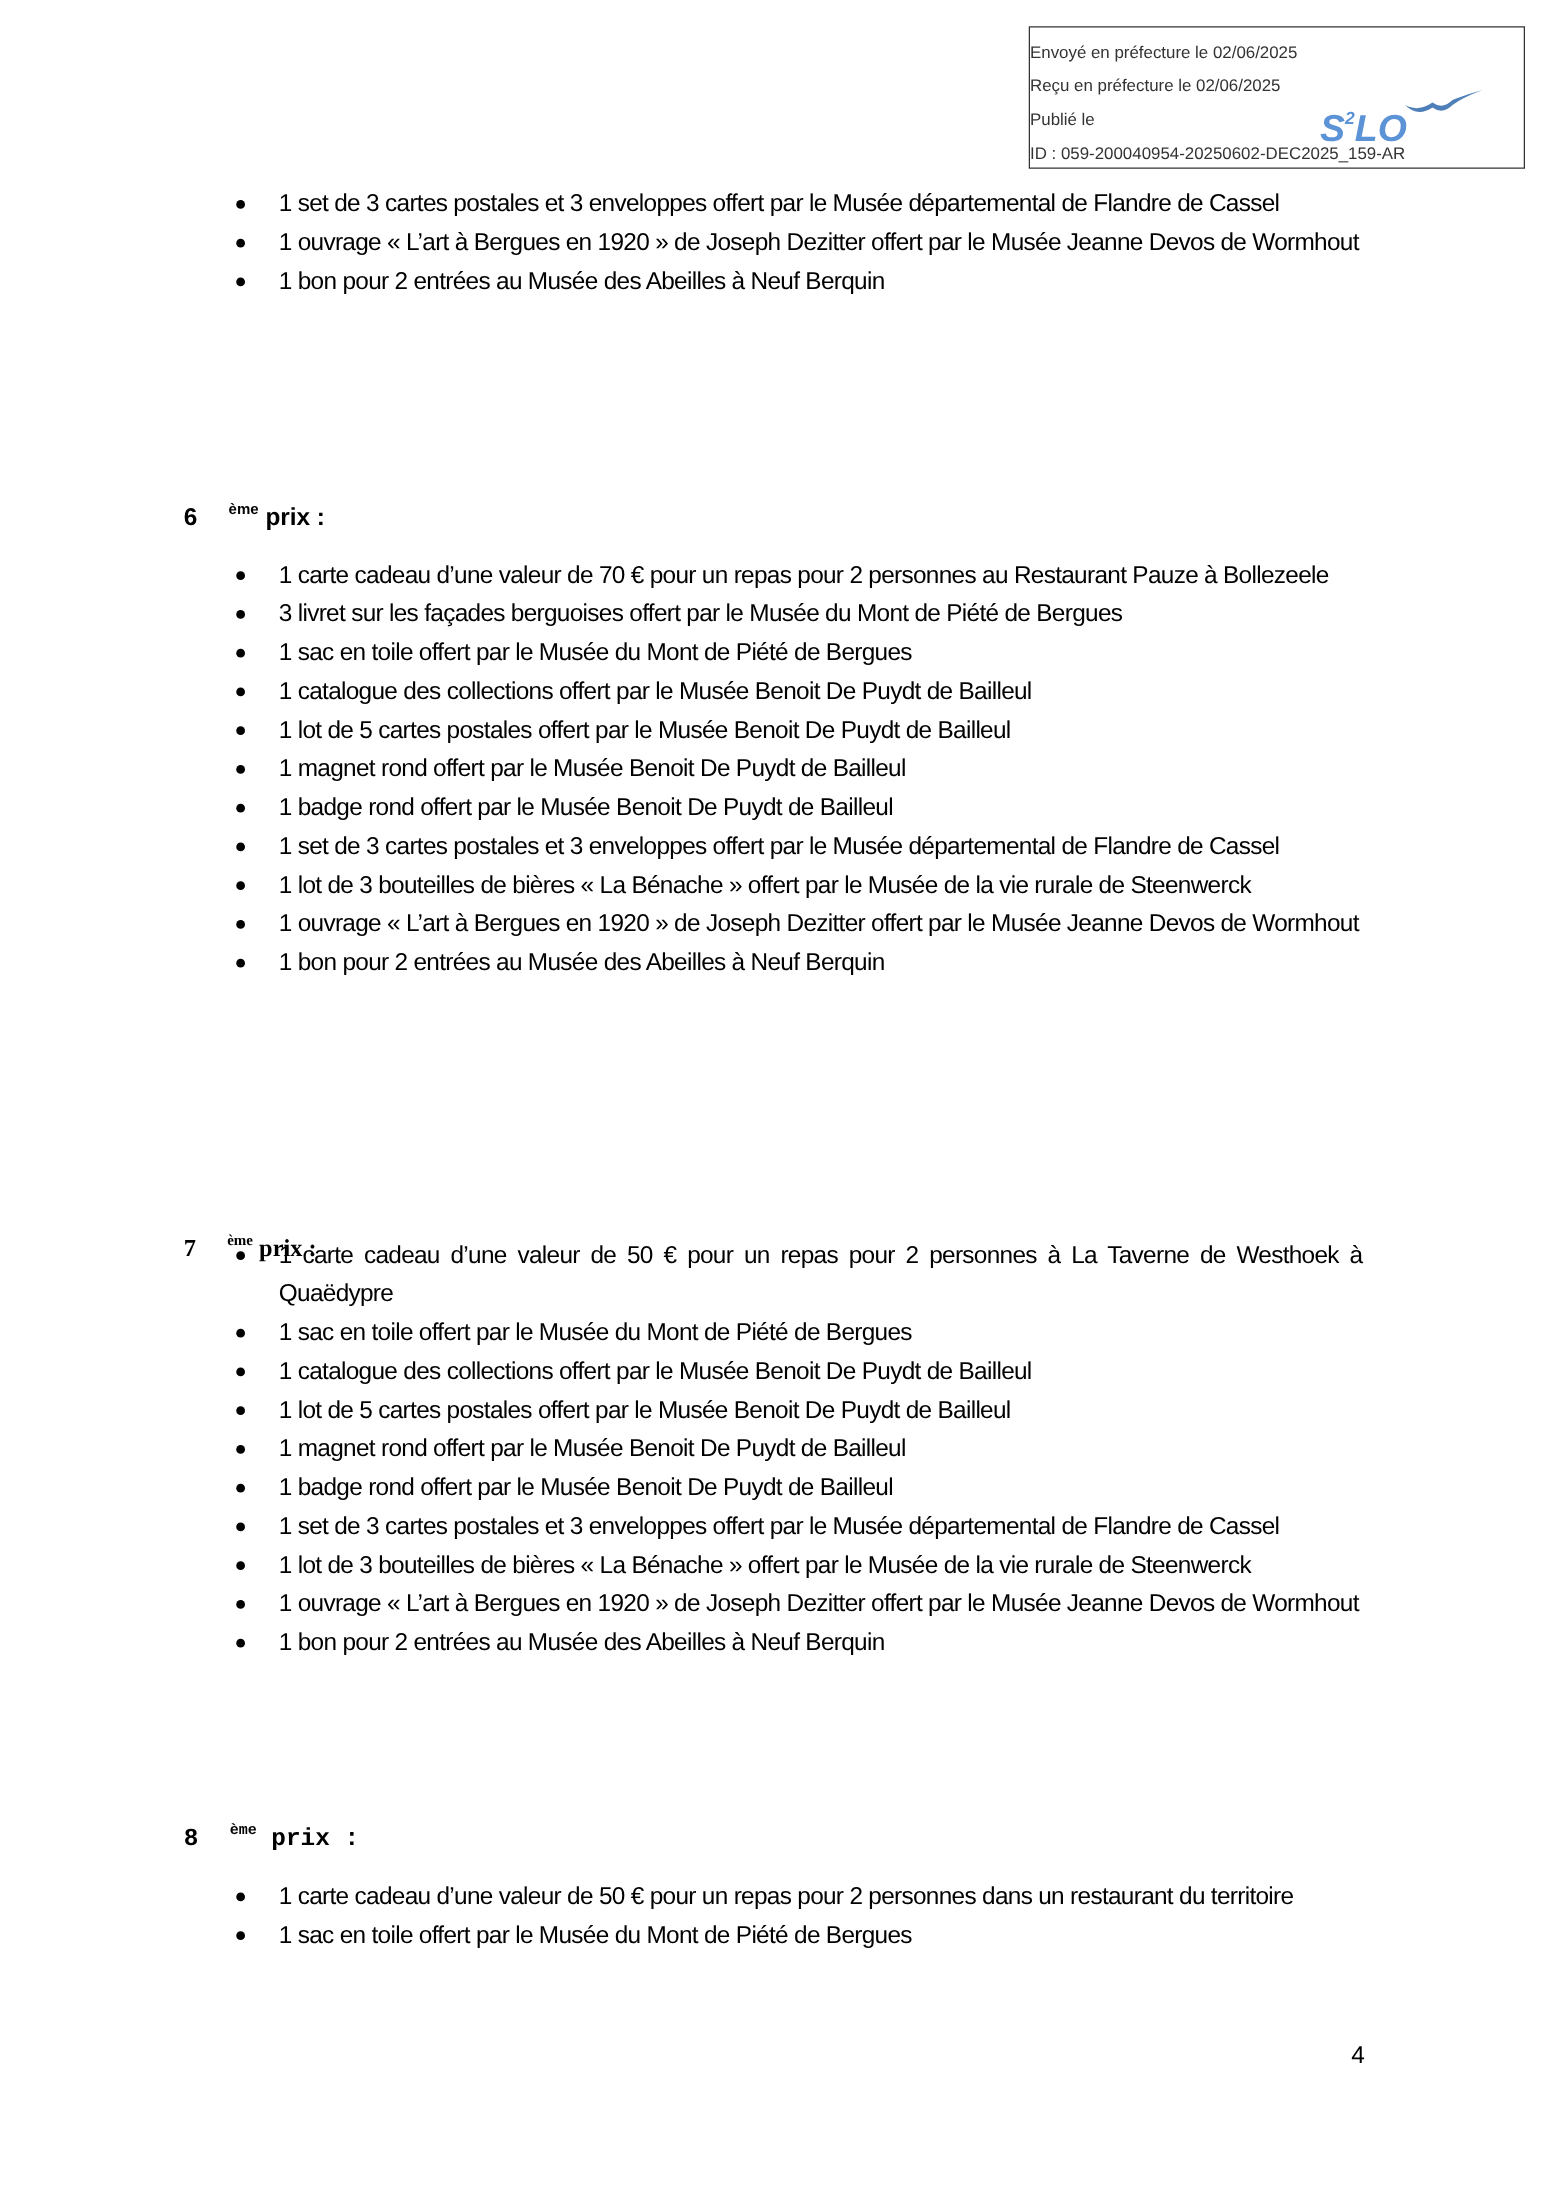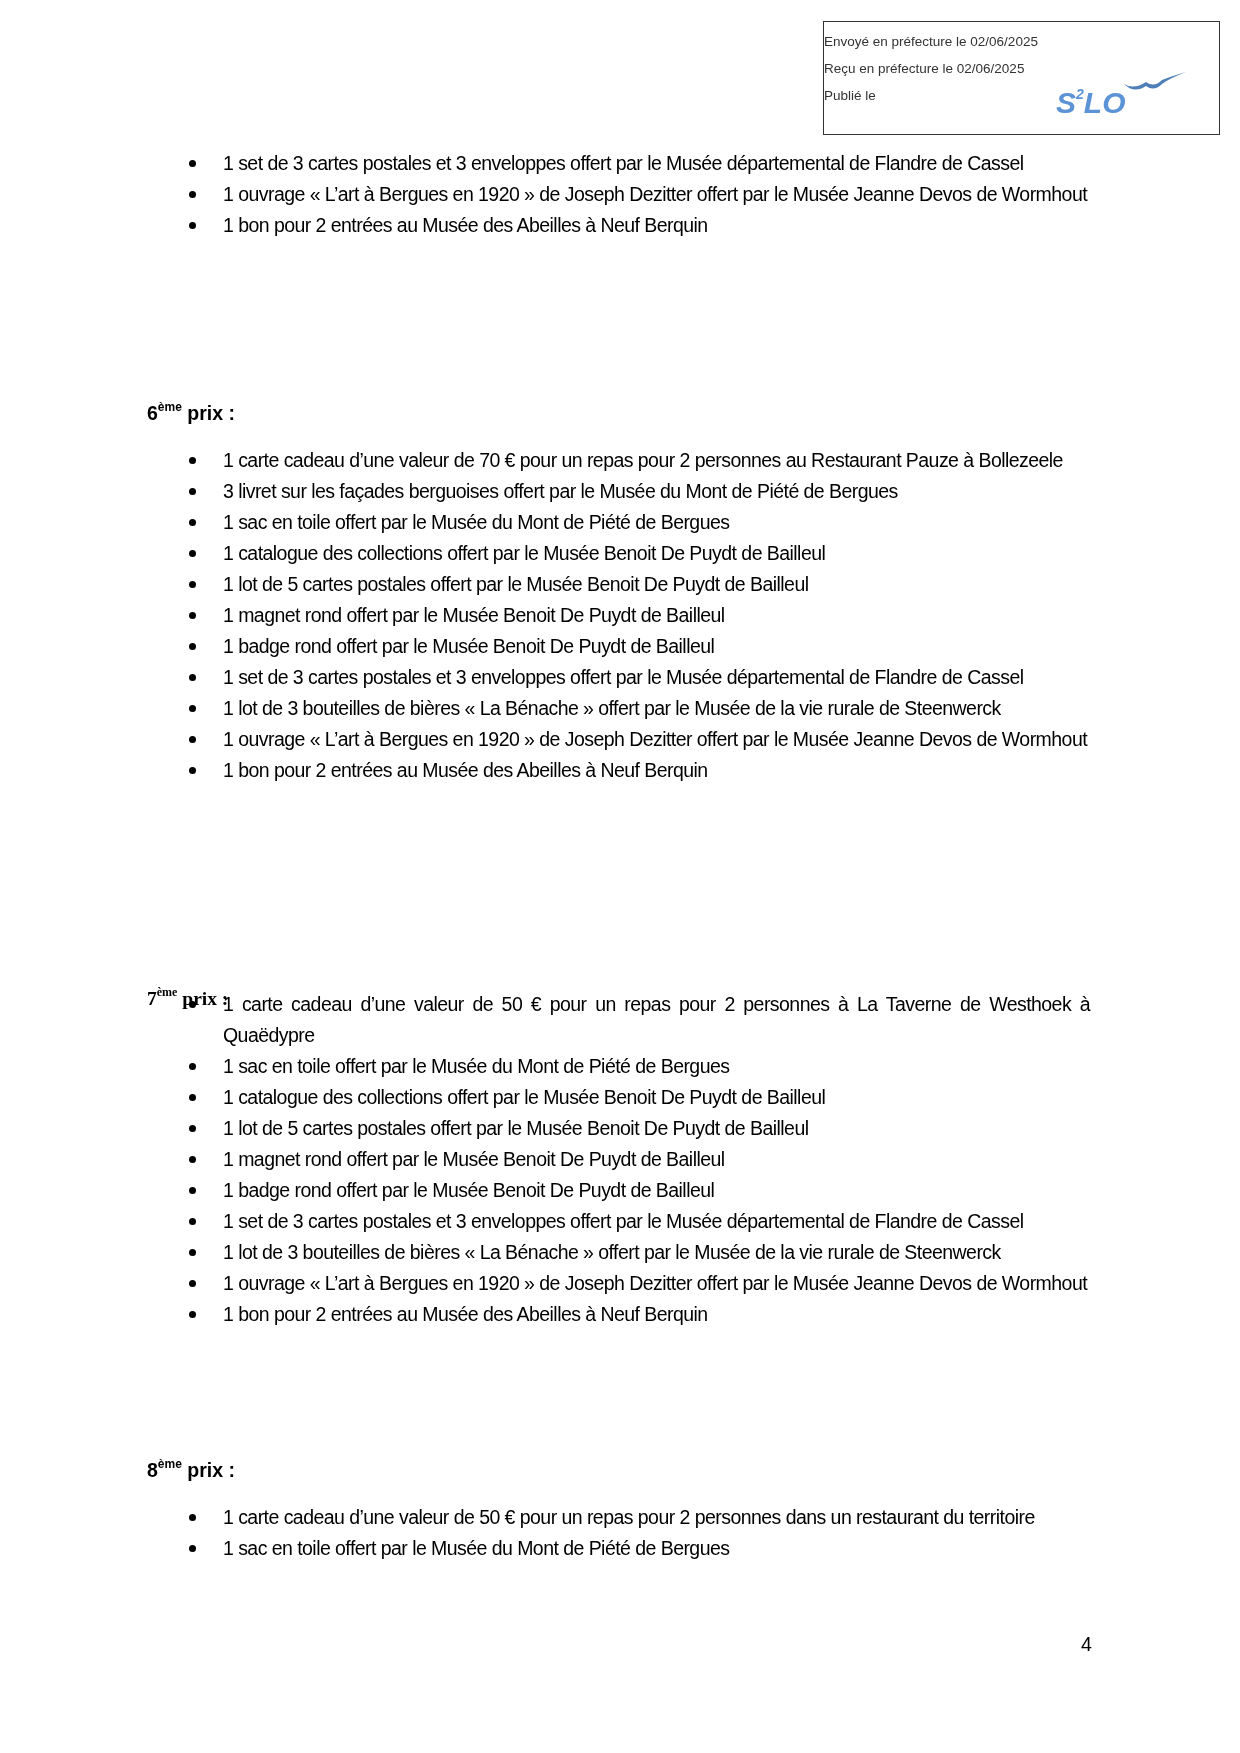--- a/index.html
+++ b/index.html
@@ -10,35 +10,36 @@
            font-family: "Liberation Sans", sans-serif; font-size: 13.5px; color: #333; }
   .stamp .line { height: 27px; line-height: 27px; white-space: nowrap; }
   .logo { position: absolute; left: 232px; top: 40px; width: 130px; height: 40px; }
   .logo .s2lo { font-family: "Liberation Sans", sans-serif; font-weight: bold; font-style: italic;
                 font-size: 30px; color: #5b93d6; letter-spacing: 0px; position: absolute; left: 0; top: 12px; line-height: 40px; }
   .logo .s2lo sup { font-size: 14px; vertical-align: 14px; color: #5b93d6; }
   .logo svg { position: absolute; left: 68px; top: 8px; }
   .content { position: absolute; left: 0; top: 0; width: 1240px;
              font-family: "Liberation Sans", sans-serif; font-size: 19.5px; color: #000; }
   .section-title { position: absolute; left: 147px; font-weight: bold; font-size: 19.5px; }
-  .section-title sup { font-size: 12px; vertical-align: 9px; font-weight: bold; }
+  .section-title sup { font-size: 12px; vertical-align: 9px; font-weight: bold; margin-left: 25px; }
   ul.items { position: absolute; left: 0; margin: 0; padding: 0; list-style: none; width: 1240px; }
   ul.items li { position: relative; padding-left: 223px; width: 867px; line-height: 31px;
                 text-align: justify; text-align-last: left; letter-spacing: -0.55px; word-spacing: 0px; }
   ul.items li::before { content: ""; position: absolute; left: 189px; top: 12px; width: 7px; height: 7px;
                         background: #000; border-radius: 50%; }
   .page-number { position: absolute; left: 1081px; top: 1633px; font-size: 19.5px; }
 </style>
 </head>
 <body>
 
 <div class="stamp">
   <div class="line">Envoyé en préfecture le 02/06/2025</div>
   <div class="line">Reçu en préfecture le 02/06/2025</div>
   <div class="line">Publié le</div>
+  <div class="line">ID : 059-200040954-20250602-DEC2025_159-AR</div>
   <div class="logo">
     <span class="s2lo"><span>S</span><sup>2</sup><span>LO</span></span>
     <svg width="62" height="22" viewBox="0 0 62 22">
       <path d="M0 14 Q10 20 22 12 Q30 18 38 10 Q48 6 62 2 Q46 8 38 14 Q30 22 22 16 Q10 24 0 14 Z" fill="#4f7fb8"></path>
     </svg>
   </div>
 </div>
 
 <div class="content">
 
@@ -70,20 +71,20 @@
     <li>1 catalogue des collections offert par le Musée Benoit De Puydt de Bailleul</li>
     <li>1 lot de 5 cartes postales offert par le Musée Benoit De Puydt de Bailleul</li>
     <li>1 magnet rond offert par le Musée Benoit De Puydt de Bailleul</li>
     <li>1 badge rond offert par le Musée Benoit De Puydt de Bailleul</li>
     <li>1 set de 3 cartes postales et 3 enveloppes offert par le Musée départemental de Flandre de Cassel</li>
     <li>1 lot de 3 bouteilles de bières « La Bénache » offert par le Musée de la vie rurale de Steenwerck</li>
     <li>1 ouvrage « L’art à Bergues en 1920 » de Joseph Dezitter offert par le Musée Jeanne Devos de Wormhout</li>
     <li>1 bon pour 2 entrées au Musée des Abeilles à Neuf Berquin</li>
   </ul>
 
-  <div class="section-title" style="top:1457px;"><span>8</span><sup>ème</sup><span> prix :</span></div>
+  <div class="section-title" style="top:1457px;font-family:Liberation Mono, monospace;"><span>8</span><sup>ème</sup><span> prix :</span></div>
   <ul class="items" style="top:1502px;">
     <li>1 carte cadeau d’une valeur de 50 € pour un repas pour 2 personnes dans un restaurant du territoire</li>
     <li>1 sac en toile offert par le Musée du Mont de Piété de Bergues</li>
   </ul>
 
   <div class="page-number">4</div>
 </div>
 
 </body></html>

